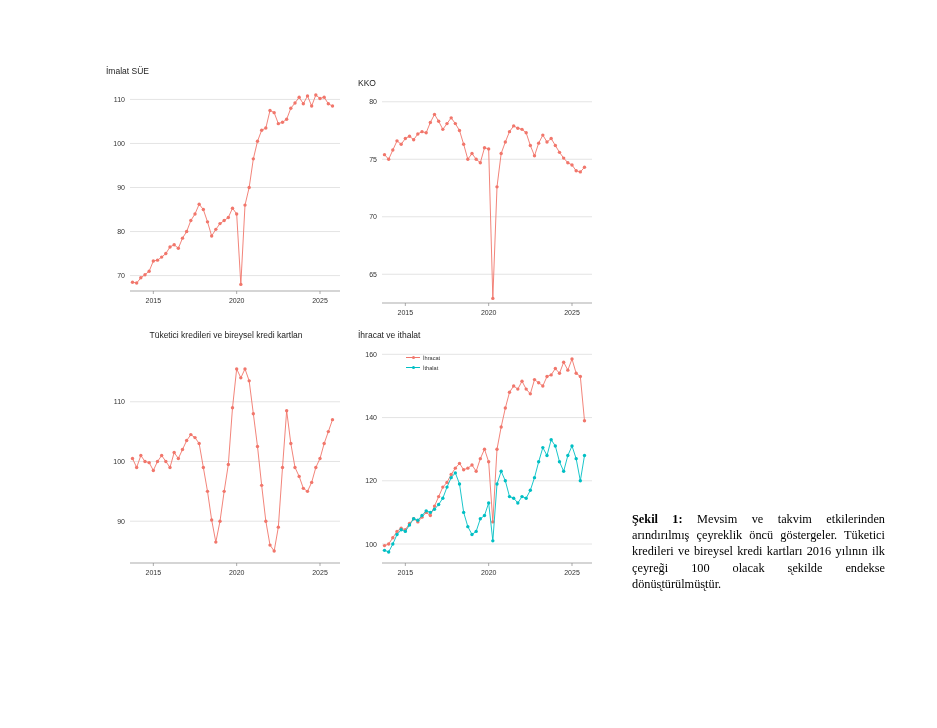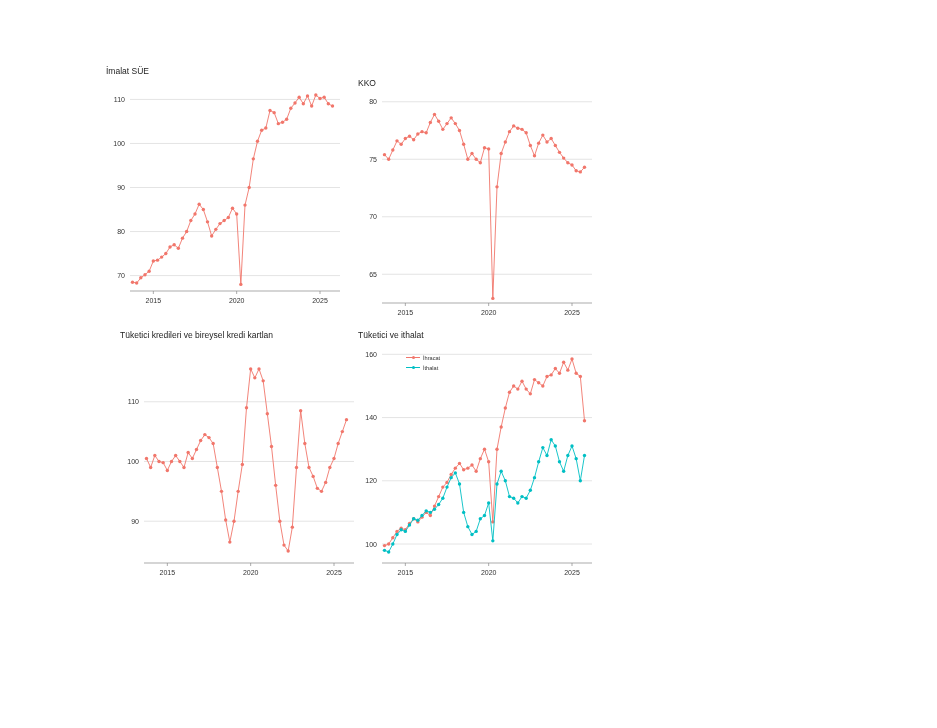--- a/index.html
+++ b/index.html
@@ -224,21 +224,21 @@
           <circle cx="205.67" cy="68.10" r="1.7" fill="#f1766b"></circle>
           <circle cx="209.83" cy="72.70" r="1.7" fill="#f1766b"></circle>
           <circle cx="214.00" cy="75.00" r="1.7" fill="#f1766b"></circle>
           <circle cx="218.17" cy="80.75" r="1.7" fill="#f1766b"></circle>
           <circle cx="222.33" cy="81.90" r="1.7" fill="#f1766b"></circle>
           <circle cx="226.50" cy="77.30" r="1.7" fill="#f1766b"></circle>
         </svg>
     </div>
   </div>
 
-  <div class="panel" style="left:120px; top:330px;">
+  <div class="panel" style="left:106px; top:330px;text-align:center;">
     <div class="panel-title">Tüketici kredileri ve bireysel kredi kartlan</div>
     <div class="plot-wrap">
       <svg class="plot-svg" id="svg2" width="240" height="245" viewBox="0 0 240 245">
           <line x1="24" x2="234" y1="179.19" y2="179.19" stroke="#d9d9d9" stroke-width="0.7"></line>
           <line x1="24" x2="234" y1="119.47" y2="119.47" stroke="#d9d9d9" stroke-width="0.7"></line>
           <line x1="24" x2="234" y1="59.75" y2="59.75" stroke="#d9d9d9" stroke-width="0.7"></line>
           <text x="19" y="181.79" text-anchor="end" font-size="7" font-family="&quot;Liberation Sans&quot;, sans-serif" fill="#333333">90</text>
           <text x="19" y="122.07" text-anchor="end" font-size="7" font-family="&quot;Liberation Sans&quot;, sans-serif" fill="#333333">100</text>
           <text x="19" y="62.35" text-anchor="end" font-size="7" font-family="&quot;Liberation Sans&quot;, sans-serif" fill="#333333">110</text>
           <line x1="24" x2="234" y1="221" y2="221" stroke="#888888" stroke-width="0.7"></line>
@@ -296,21 +296,21 @@
           <circle cx="209.83" cy="125.44" r="1.7" fill="#f1766b"></circle>
           <circle cx="214.00" cy="116.49" r="1.7" fill="#f1766b"></circle>
           <circle cx="218.17" cy="101.56" r="1.7" fill="#f1766b"></circle>
           <circle cx="222.33" cy="89.61" r="1.7" fill="#f1766b"></circle>
           <circle cx="226.50" cy="77.67" r="1.7" fill="#f1766b"></circle>
         </svg>
     </div>
   </div>
 
   <div class="panel" style="left:358px; top:330px;">
-    <div class="panel-title">Tüketici ve ithalat</div>
+    <div class="panel-title">İhracat ve ithalat</div>
     <div class="plot-wrap">
       <svg class="plot-svg" id="svg3" width="240" height="245" viewBox="0 0 240 245">
           <line x1="24" x2="234" y1="202.03" y2="202.03" stroke="#d9d9d9" stroke-width="0.7"></line>
           <line x1="24" x2="234" y1="138.79" y2="138.79" stroke="#d9d9d9" stroke-width="0.7"></line>
           <line x1="24" x2="234" y1="75.56" y2="75.56" stroke="#d9d9d9" stroke-width="0.7"></line>
           <line x1="24" x2="234" y1="12.32" y2="12.32" stroke="#d9d9d9" stroke-width="0.7"></line>
           <text x="19" y="204.63" text-anchor="end" font-size="7" font-family="&quot;Liberation Sans&quot;, sans-serif" fill="#333333">100</text>
           <text x="19" y="141.39" text-anchor="end" font-size="7" font-family="&quot;Liberation Sans&quot;, sans-serif" fill="#333333">120</text>
           <text x="19" y="78.16" text-anchor="end" font-size="7" font-family="&quot;Liberation Sans&quot;, sans-serif" fill="#333333">140</text>
           <text x="19" y="14.92" text-anchor="end" font-size="7" font-family="&quot;Liberation Sans&quot;, sans-serif" fill="#333333">160</text>
@@ -434,14 +434,17 @@
           <span class="legend-swatch">
             <span class="lsline" style="background:#00bfc4;"></span>
             <span class="lsdot" style="background:#00bfc4;"></span>
           </span>
           <span>İthalat</span>
         </div>
       </div>
     </div>
   </div>
 
+  <div class="caption" style="left:632px; top:511px; width:253px;">
+    <b>Şekil 1:</b><span> Mevsim ve takvim etkilerinden arındırılmış çeyreklik öncü göstergeler. Tüketici kredileri ve bireysel kredi kartları 2016 yılının ilk çeyreg̃i 100 olacak s̨ekilde endekse dönüs̨türülmüs̨tür.</span>
+  </div>
 
 </div>
 
 </body></html>

